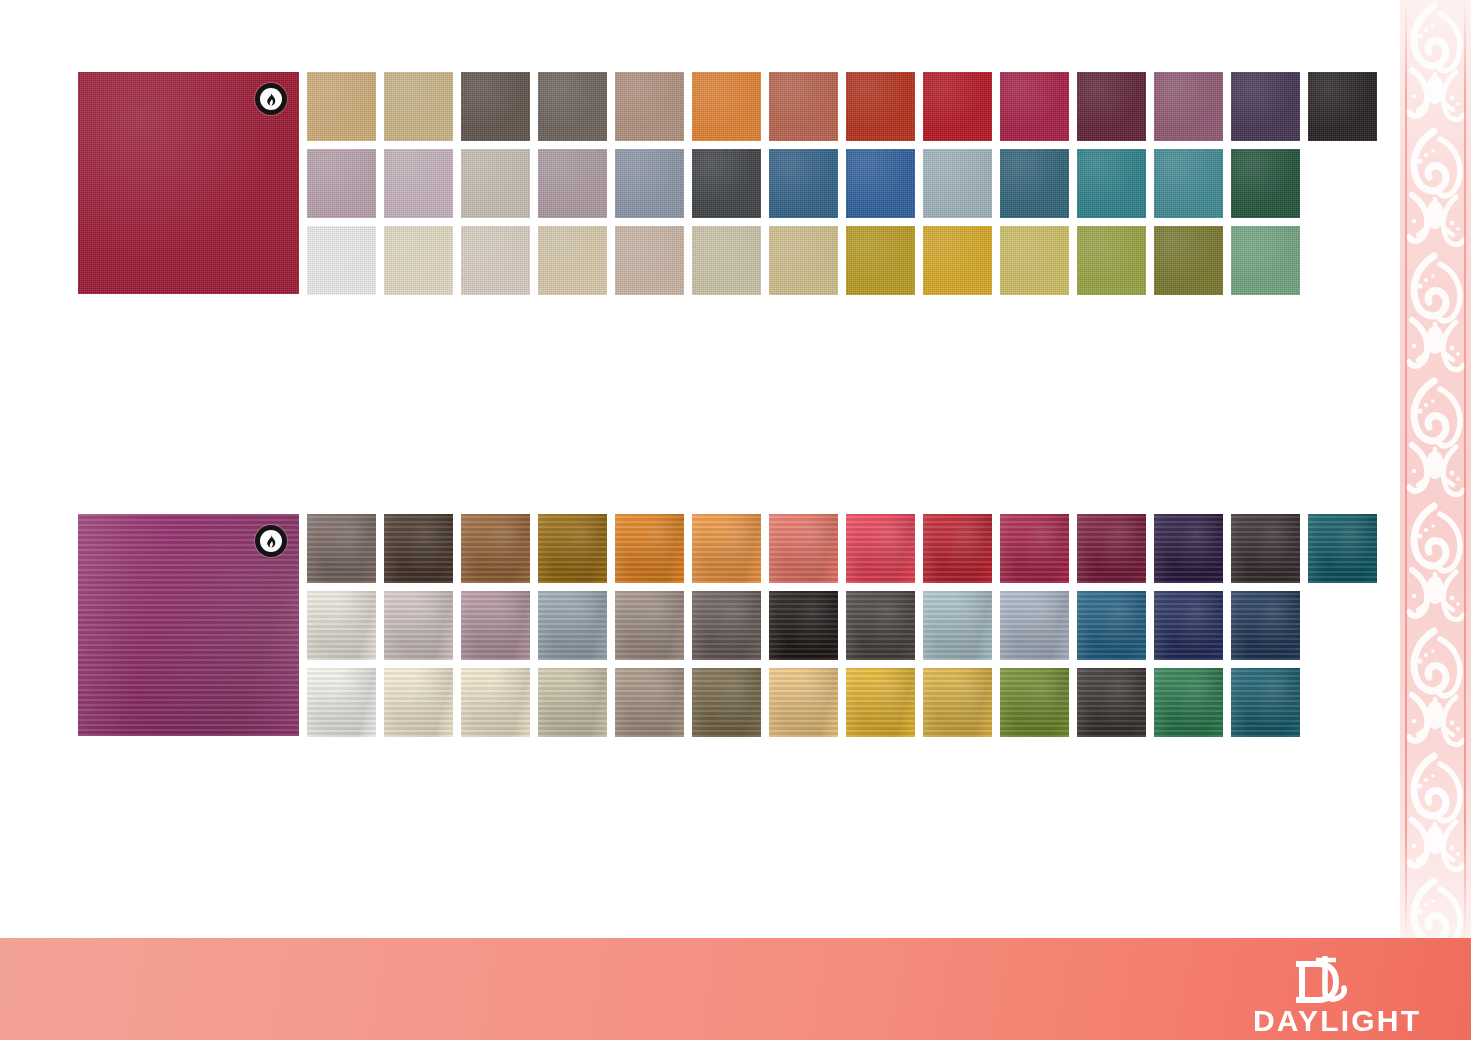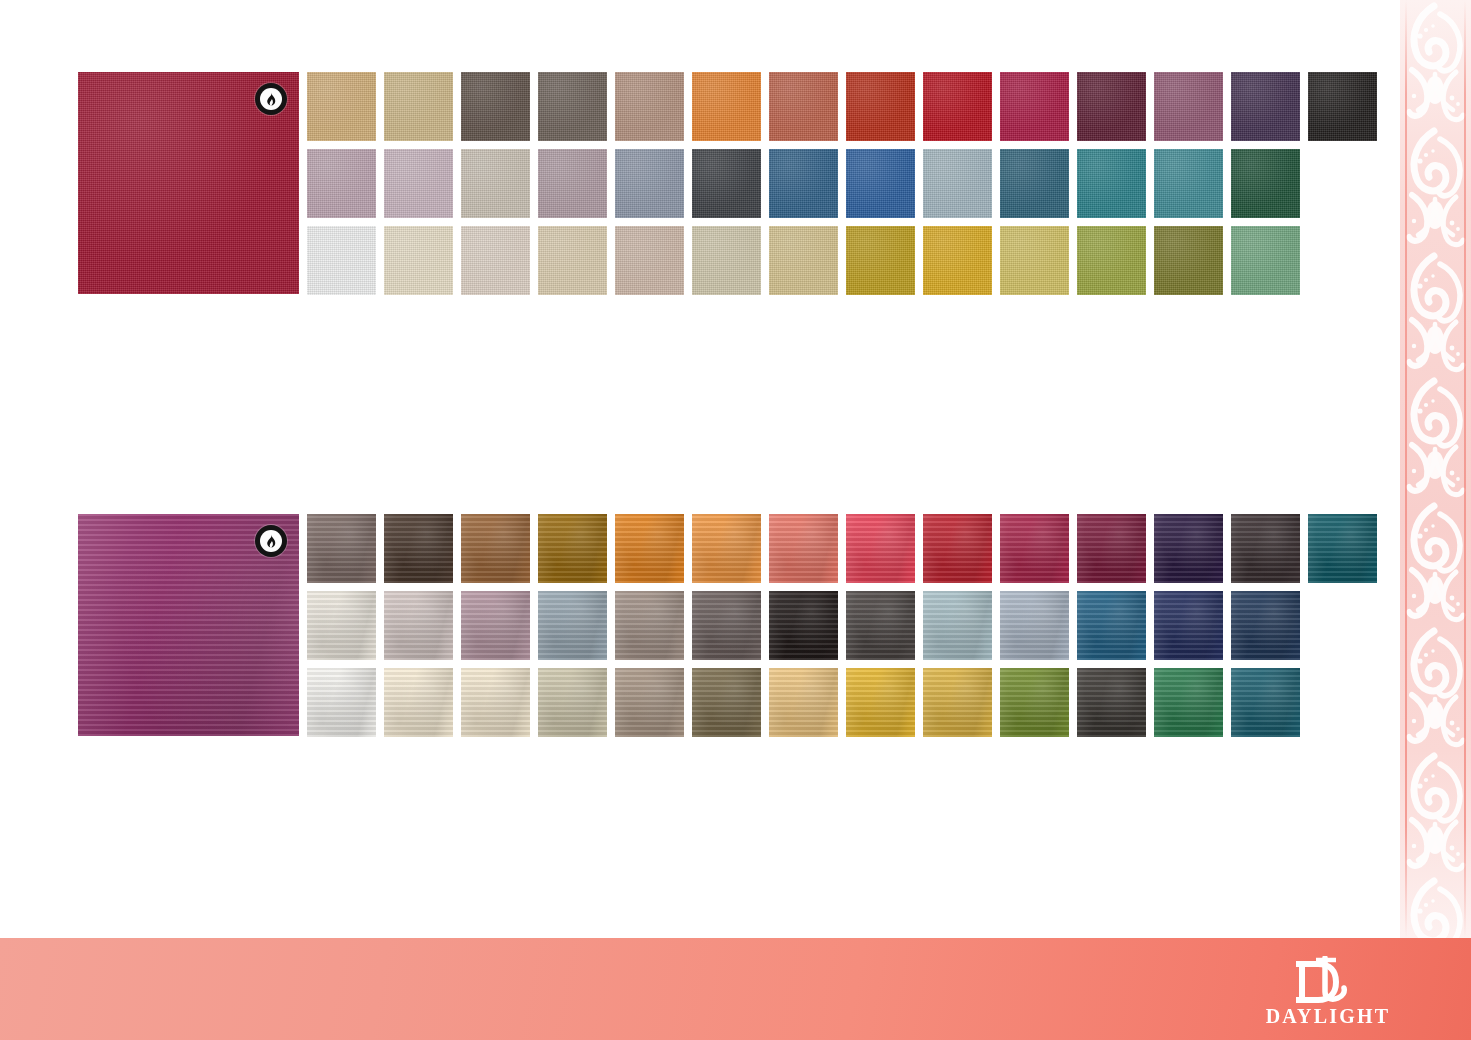--- a/index.html
+++ b/index.html
@@ -157,23 +157,23 @@
     text-align: center;
     color: #ffffff;
   }
   .brand-mark {
     height: 48px;
     display: flex;
     align-items: center;
     justify-content: center;
   }
   .brand-name {
-    font-family: Liberation Serif, serif;
+    font-family: Liberation Sans, sans-serif;
     font-weight: bold;
-    font-size: 20px;
+    font-size: 30px;
     letter-spacing: 2.2px;
     line-height: 1;
     margin-top: 2px;
     color: #ffffff;
   }
 </style>
 </head>
 <body>
 
 <div class="page">

